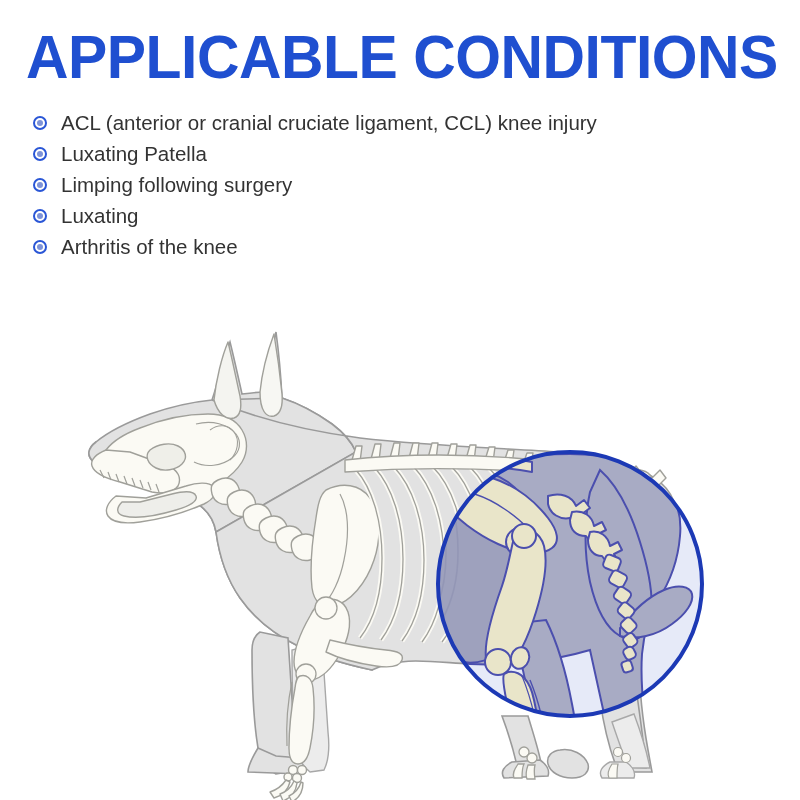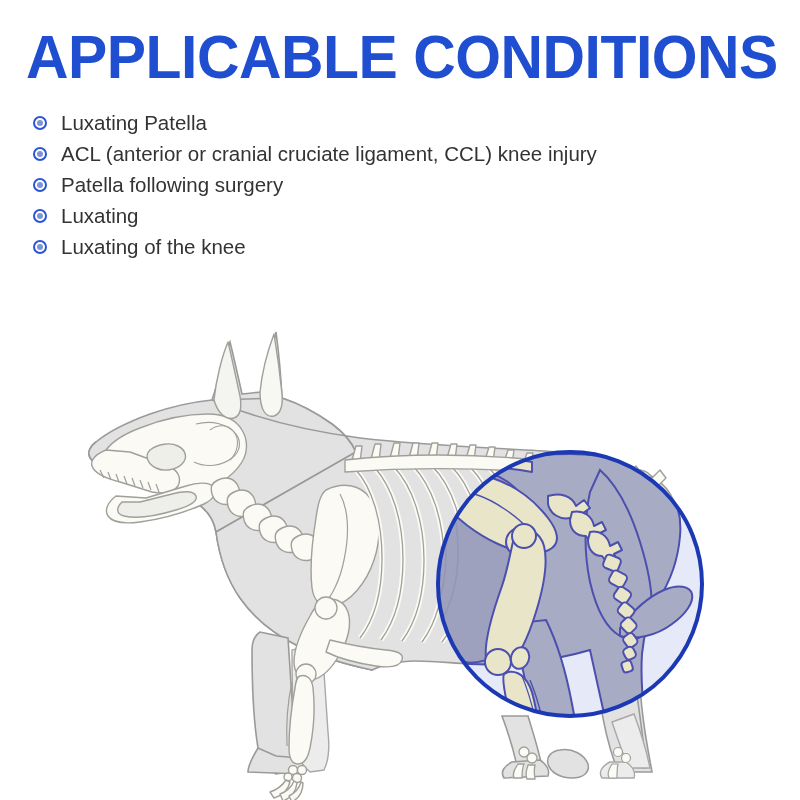--- a/index.html
+++ b/index.html
@@ -95,37 +95,37 @@
 </head>
 <body>
 
 <div id="page">
 
   <div id="title">APPLICABLE CONDITIONS</div>
 
   <ul id="conditions-list">
     <li>
       <span class="bullet-icon"></span>
+      <span>ACL (anterior or cranial cruciate ligament, CCL) knee injury</span>
+    </li>
+    <li>
+      <span class="bullet-icon"></span>
       <span>Luxating Patella</span>
     </li>
     <li>
       <span class="bullet-icon"></span>
-      <span>ACL (anterior or cranial cruciate ligament, CCL) knee injury</span>
-    </li>
-    <li>
-      <span class="bullet-icon"></span>
-      <span>Patella following surgery</span>
+      <span>Limping following surgery</span>
     </li>
     <li>
       <span class="bullet-icon"></span>
       <span>Luxating</span>
     </li>
     <li>
       <span class="bullet-icon"></span>
-      <span>Luxating of the knee</span>
+      <span>Arthritis of the knee</span>
     </li>
   </ul>
 
   <div id="illustration">
     <svg viewBox="0 0 800 480" width="800" height="480" xmlns="http://www.w3.org/2000/svg">
       <defs>
         <clipPath id="knee-clip">
           <circle cx="570" cy="264" r="132"></circle>
         </clipPath>
         <clipPath id="body-clip">

